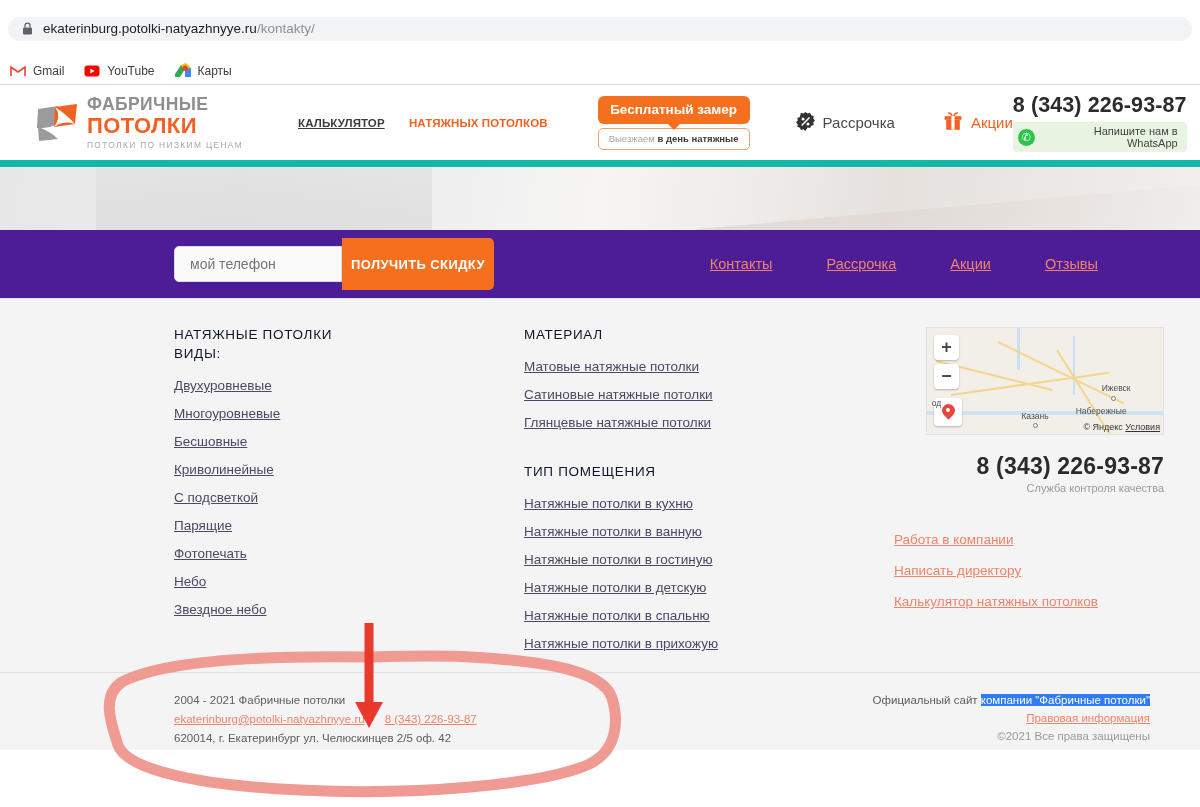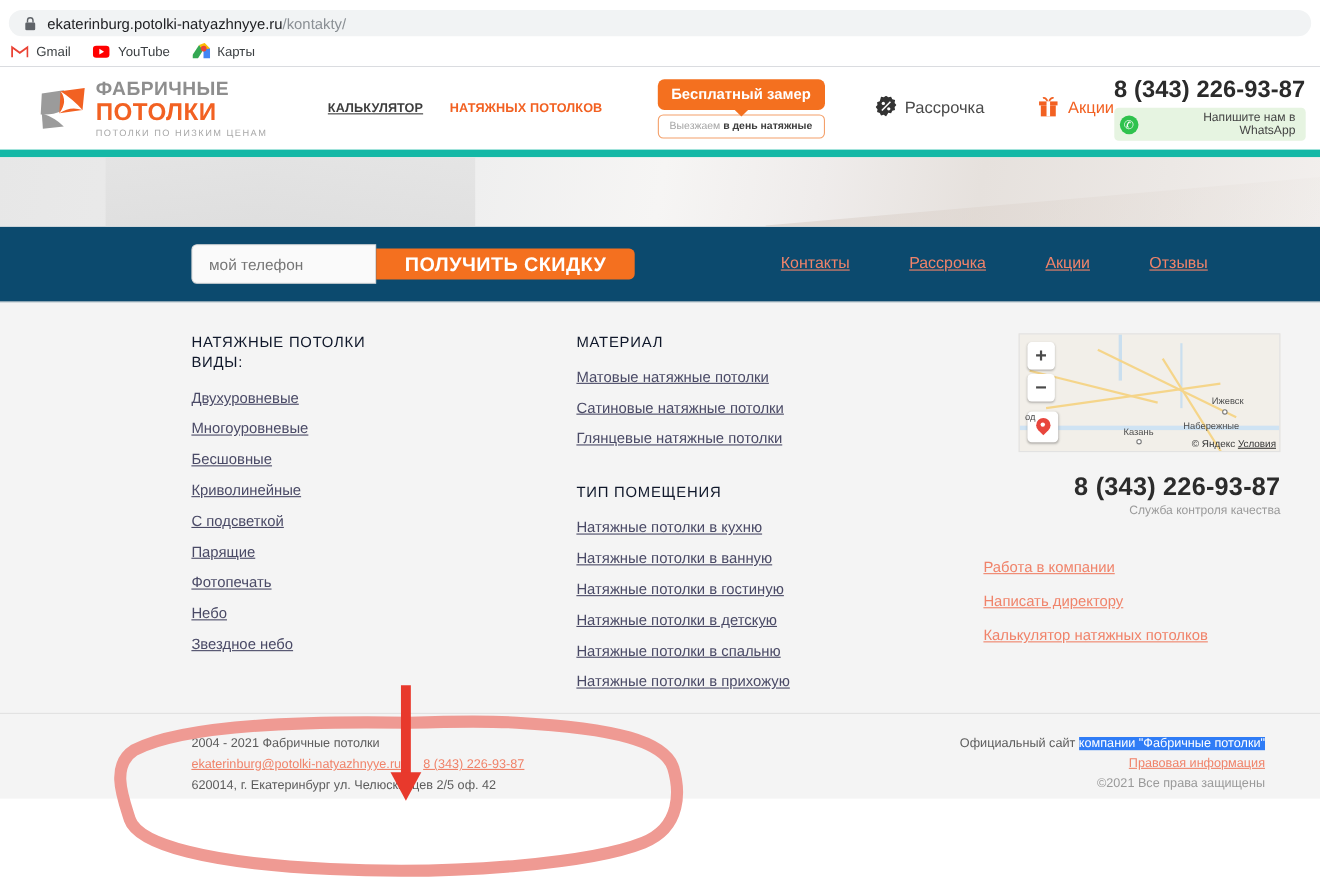--- a/index.html
+++ b/index.html
@@ -7,21 +7,21 @@
   body{
     width:1200px;height:807px;
     background:#ffffff;
     font-family:"Liberation Sans", sans-serif;
     overflow:hidden;
     position:relative;
   }
   
   .browser{background:#ffffff;}
   .omnibox-row{
-    height:33px;display:flex;align-items:flex-end;padding:0 8px;
+    height:33px;display:flex;align-items:center;padding:12px 8px;
   }
   .omnibox{
     flex:1;height:24px;border-radius:13px;background:#f1f3f4;
     display:flex;align-items:center;padding:0 14px;
     font-size:13.5px;color:#202124;
   }
   .lock-icon{margin-right:10px;display:inline-flex;align-items:center;}
   .url-host{color:#202124;}
   .url-path{color:#8a8f94;}
   .bookmarks-row{
@@ -83,31 +83,31 @@
     content:"";position:absolute;left:8%;top:0;width:28%;height:100%;
     background:linear-gradient(180deg,#e3e3e3,#dedede);opacity:.85;
   }
   .hero:after{
     content:"";position:absolute;right:0;bottom:0;width:42%;height:72%;
     background:linear-gradient(115deg, rgba(214,203,195,.55), rgba(236,231,227,.2));
     transform:skewY(-5deg);transform-origin:right bottom;
   }
   
   .leadbar{
-    background:#0c4a6e;height:68px;display:flex;align-items:center;
+    background:#4c1d95;height:68px;display:flex;align-items:center;
     padding:0 50px 0 174px;border-bottom:1px solid #dfdfdf;
   }
   .phone-input{
     width:168px;height:36px;border:1px solid #dcdcdc;border-radius:5px 0 0 5px;
     background:#fafafa;padding:0 15px;font-size:14px;color:#b4b4b4;outline:none;
     font-family:"Liberation Sans", sans-serif;box-sizing:border-box;
   }
   .discount-btn{
-    height:28px;background:#f4701f;color:#fff;border:none;border-radius:0 5px 5px 0;
-    font-size:18px;font-weight:bold;letter-spacing:.4px;padding:0 26px;cursor:pointer;
+    height:52px;background:#f4701f;color:#fff;border:none;border-radius:0 5px 5px 0;
+    font-size:13px;font-weight:bold;letter-spacing:.4px;padding:0 9px;cursor:pointer;
     font-family:"Liberation Sans", sans-serif;
   }
   .lead-nav{margin-left:auto;display:flex;gap:54px;padding-right:52px;}
   .lead-nav a{color:#f0836a;font-size:14.5px;text-decoration:underline;cursor:pointer;}
   
   .footcols{
     background:#f4f4f4;height:373px;display:flex;padding:26px 0 0 174px;
     box-sizing:border-box;position:relative;
   }
   .col-head{

